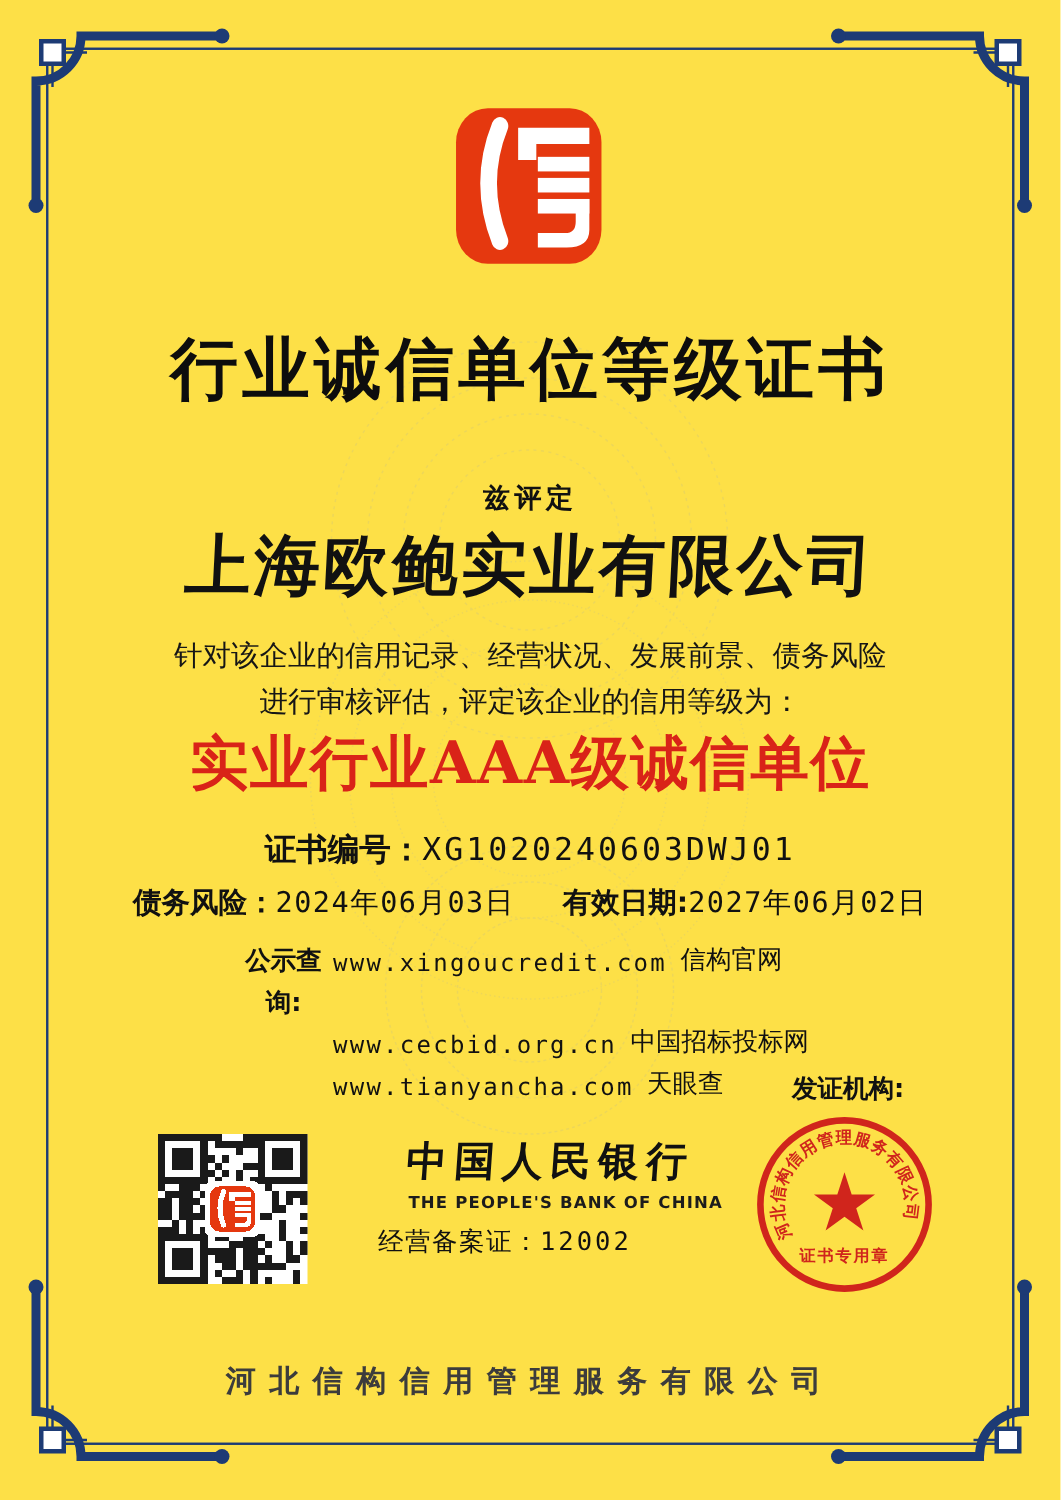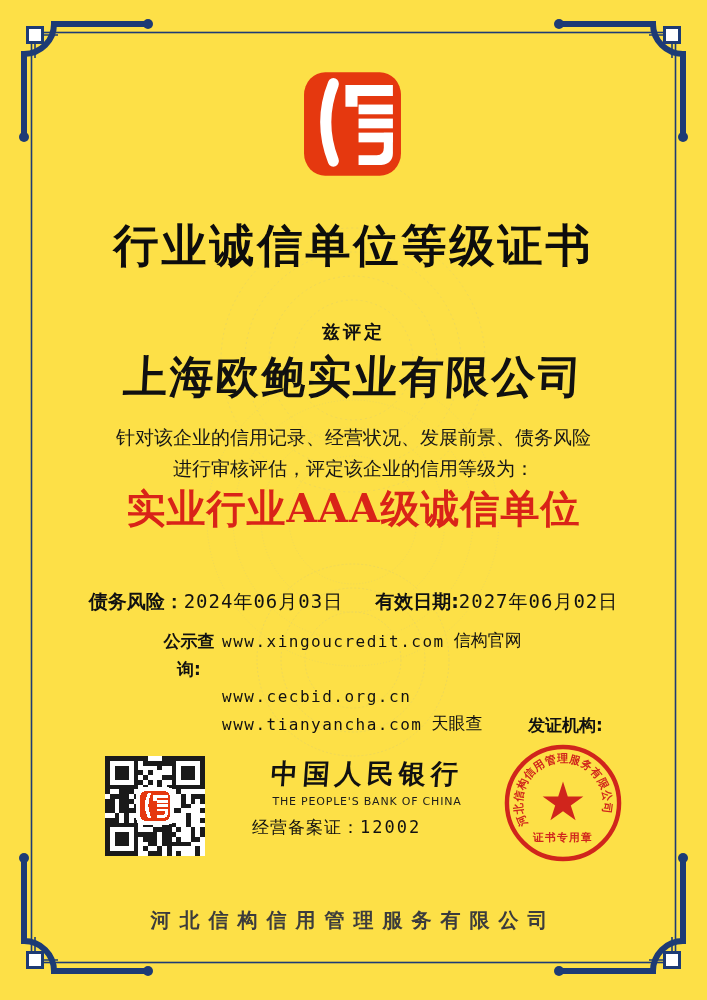--- a/index.html
+++ b/index.html
@@ -40,21 +40,21 @@
   .org-record{left:278px;}
   .org-issuer{left:528px;}
 
   .qr{left:105px;top:756px;}
 
   .bank{left:252px;top:756px;width:230px;}
   .bank-name{
     font-family:"DejaVu Serif","Liberation Serif",serif;font-size:27px;font-weight:bold;
     letter-spacing:5px;text-align:center;transform:skewX(-4deg);white-space:nowrap;
   }
-  .bank-en{font-size:11px;font-weight:400;letter-spacing:.8px;text-align:center;margin-top:3px;color:#1c1c1c;white-space:nowrap;}
+  .bank-en{font-size:11px;font-weight:700;letter-spacing:.8px;text-align:right;margin-top:3px;color:#1c1c1c;white-space:nowrap;}
   .bank-biz{font-size:17px;letter-spacing:1px;margin-top:9px;font-weight:500;white-space:nowrap;}
   .bank-lic{font-size:17px;letter-spacing:1px;margin-top:8px;font-weight:500;}
   .bank-lic .num{font-family:"DejaVu Sans Mono","Liberation Mono",monospace;letter-spacing:2px;}
 
   .seal{left:500px;top:740px;}
   .footer-co{top:907px;font-size:20px;font-weight:600;letter-spacing:9px;color:#3c3c3c;}
 </style>
 </head>
 <body>
 
@@ -123,34 +123,38 @@
 
   <div class="abs ctr company">上海欧鲍实业有限公司</div>
 
   <div class="abs ctr desc">
     <div>针对该企业的信用记录、经营状况、发展前景、债务风险</div>
     <div>进行审核评估，评定该企业的信用等级为：</div>
   </div>
 
   <div class="abs ctr grade">实业行业AAA级诚信单位</div>
 
+  <div class="abs ctr certno">
+    <span>证书编号：</span><span class="num">XG1020240603DWJ01</span>
+  </div>
 
   <div class="abs ctr dates">
     <span>债务风险：</span><span class="num">2024年06月03日</span><span class="gap"></span><span>有效日期:</span><span class="num">2027年06月02日</span>
   </div>
 
   <div class="abs links">
     <div class="row">
       <span class="lbl">公示查询:</span>
       <span class="url">www.xingoucredit.com</span>
       <span class="site">信构官网</span>
     </div>
     <div class="row">
       <span class="lbl"></span>
       <span class="url">www.cecbid.org.cn</span>
+      <span class="site">中国招标投标网</span>
     </div>
     <div class="row">
       <span class="lbl"></span>
       <span class="url">www.tianyancha.com</span>
       <span class="site">天眼查</span>
     </div>
   </div>
 
   <div class="abs org-label org-issuer">发证机构:</div>
 

